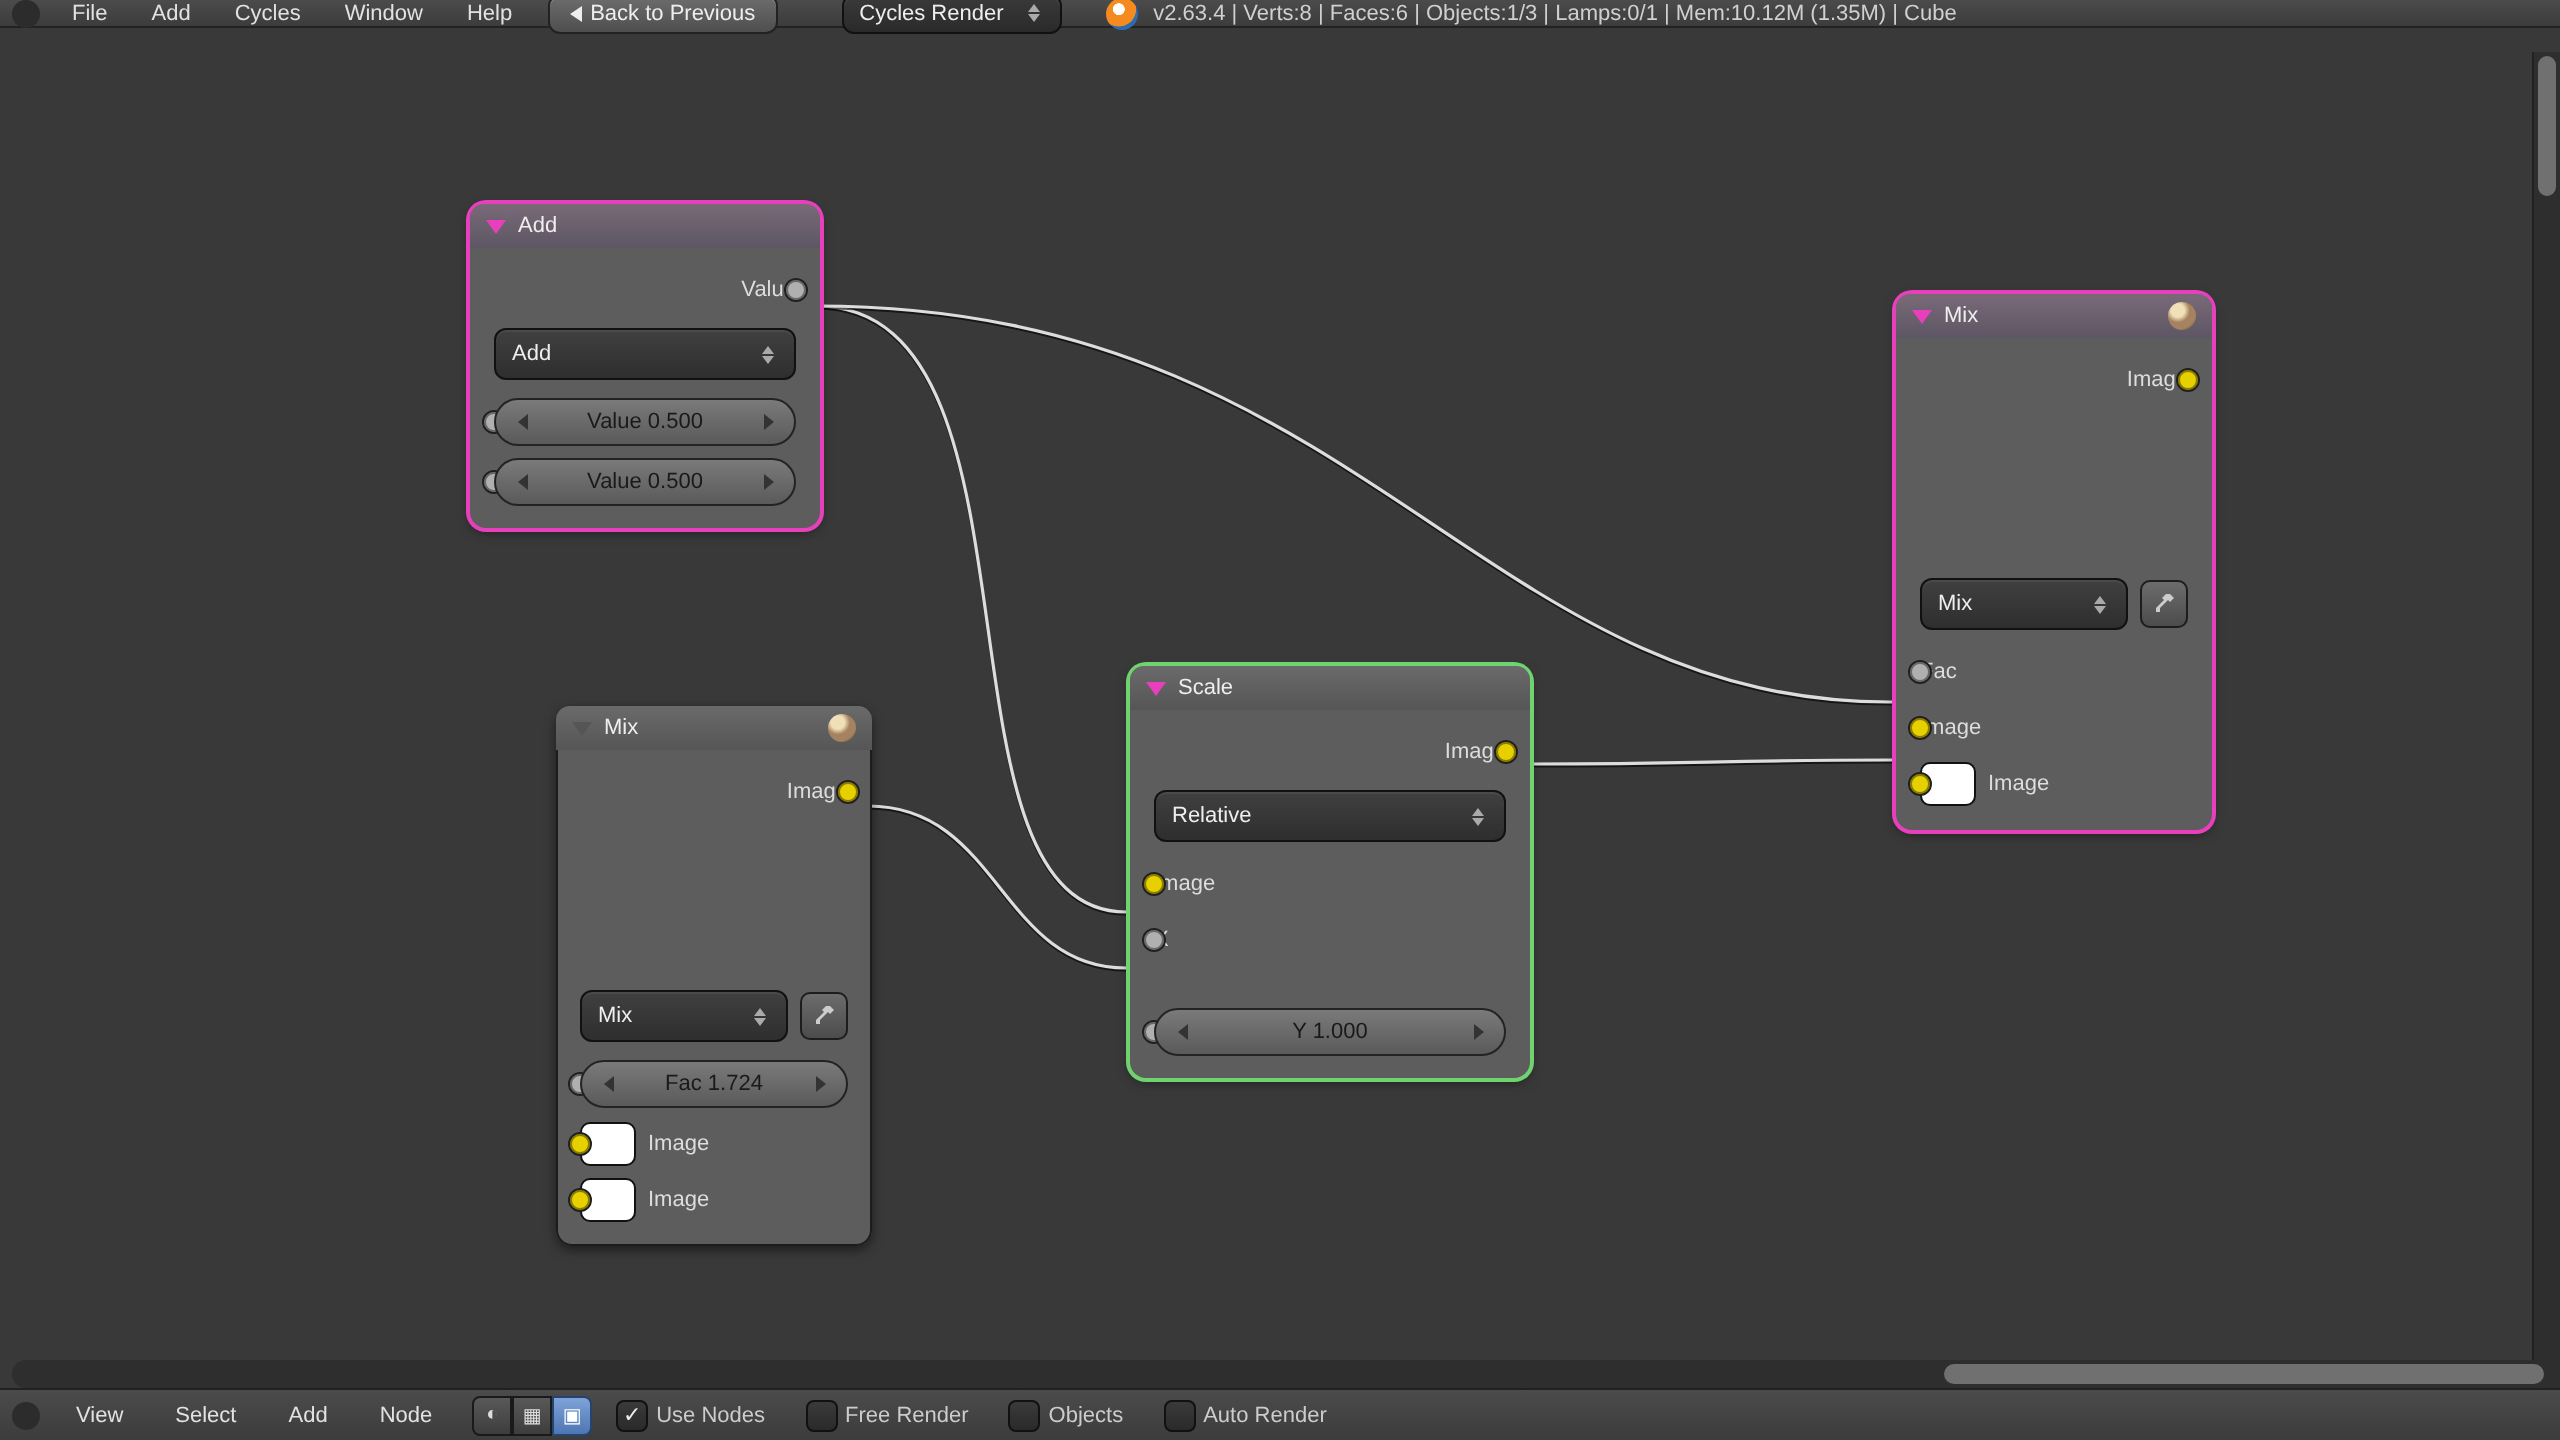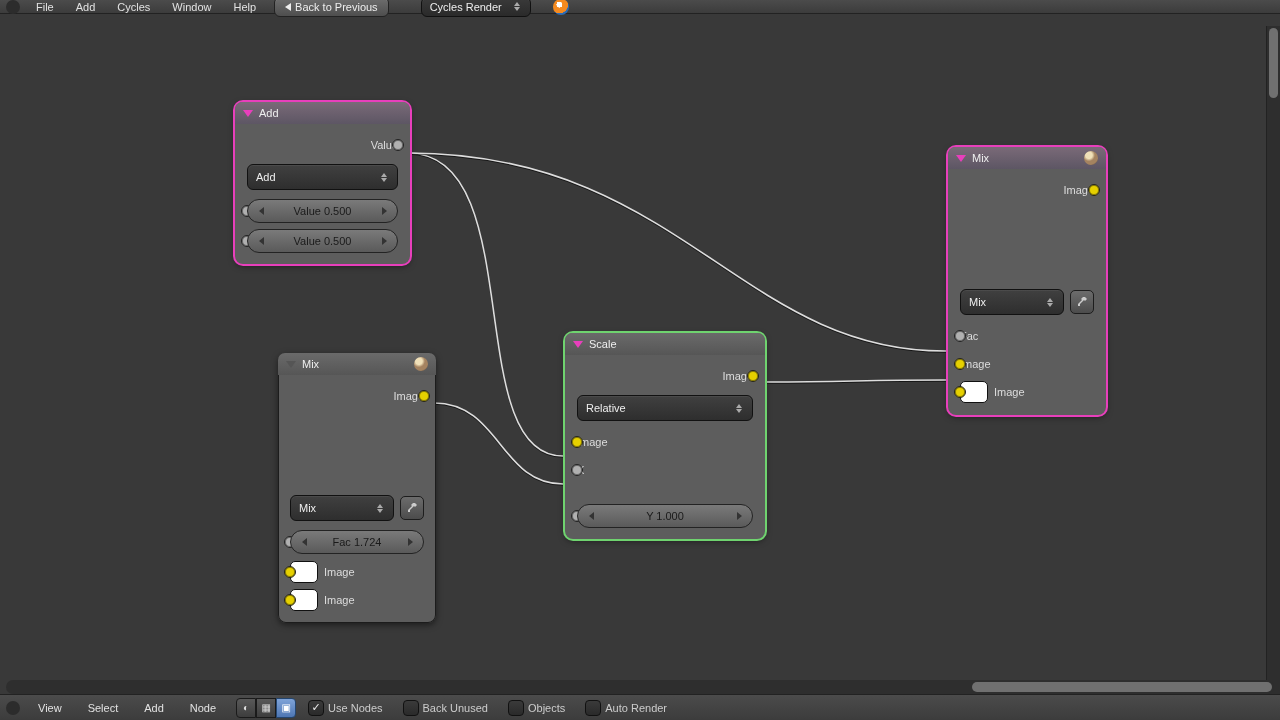--- a/index.html
+++ b/index.html
@@ -84,20 +84,21 @@
   <span class="menuitem">Help</span>
   <div class="btn3d" style="margin-left:6px">
     <span class="back-arrow"></span>
     <span>Back to Previous</span>
   </div>
   <div class="dropdown-top" style="margin-left:30px;width:110px">
     <span>Cycles Render</span>
     <span class="updn"></span>
   </div>
   <div class="blender-logo"></div>
+  <span class="statline">v2.63.4 | Verts:8 | Faces:6 | Objects:1/3 | Lamps:0/1 | Mem:10.12M (1.35M) | Cube</span>
 </div>
 
 <div class="canvas">
 
   <svg class="wires">
     <path class="wire" d="M 408 127 C 530 127, 460 430, 563 430"></path>
     <path class="wire" d="M 408 127 C 680 127, 740 326, 946 325"></path>
     <path class="wire" d="M 434 377 C 500 377, 500 458, 563 458"></path>
     <path class="wire" d="M 767 356 C 850 356, 860 354, 946 354"></path>
   </svg>
@@ -275,21 +276,21 @@
     <div class="icon-btn">◐</div>
     <div class="icon-btn">▦</div>
     <div class="icon-btn sel">▣</div>
   </div>
   <div class="chkwrap" style="margin-left:6px">
     <div class="check on"></div>
     <span>Use Nodes</span>
   </div>
   <div class="chkwrap" style="margin-left:14px">
     <div class="check"></div>
-    <span>Back Unused</span>
+    <span>Free Render</span>
   </div>
   <div class="chkwrap" style="margin-left:14px">
     <div class="check"></div>
     <span>Objects</span>
   </div>
   <div class="chkwrap" style="margin-left:14px">
     <div class="check"></div>
     <span>Auto Render</span>
   </div>
 </div>

